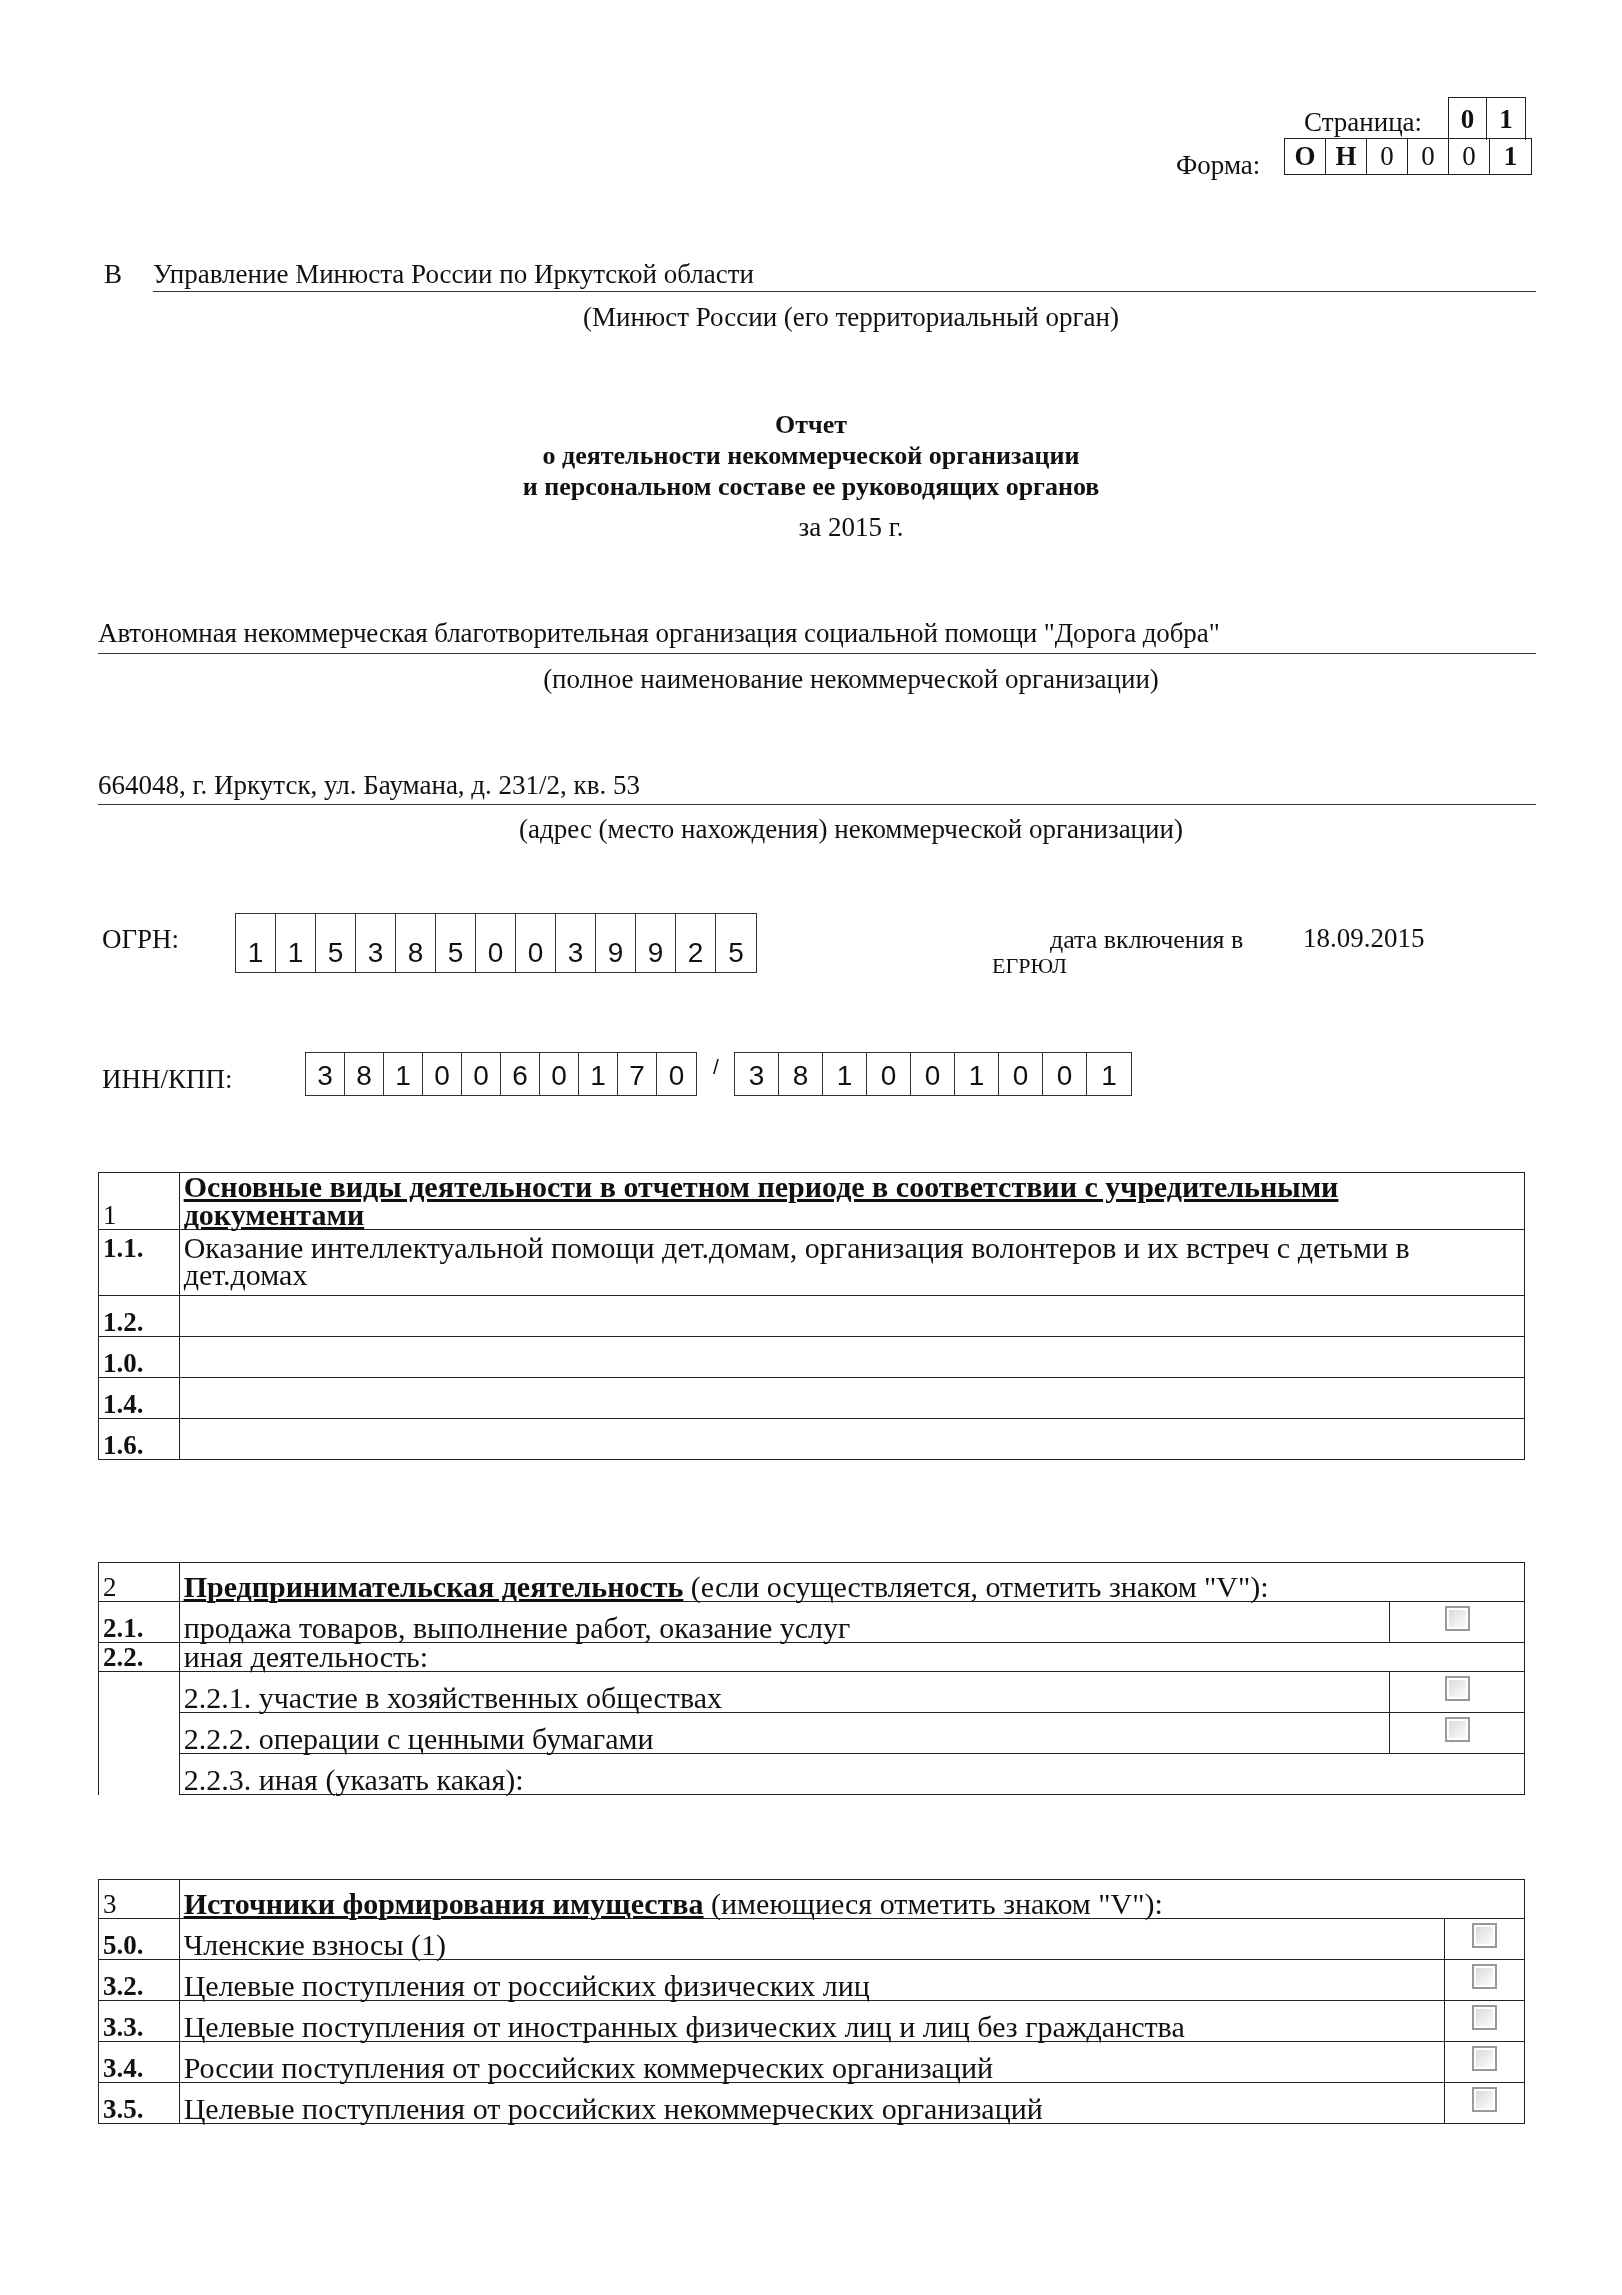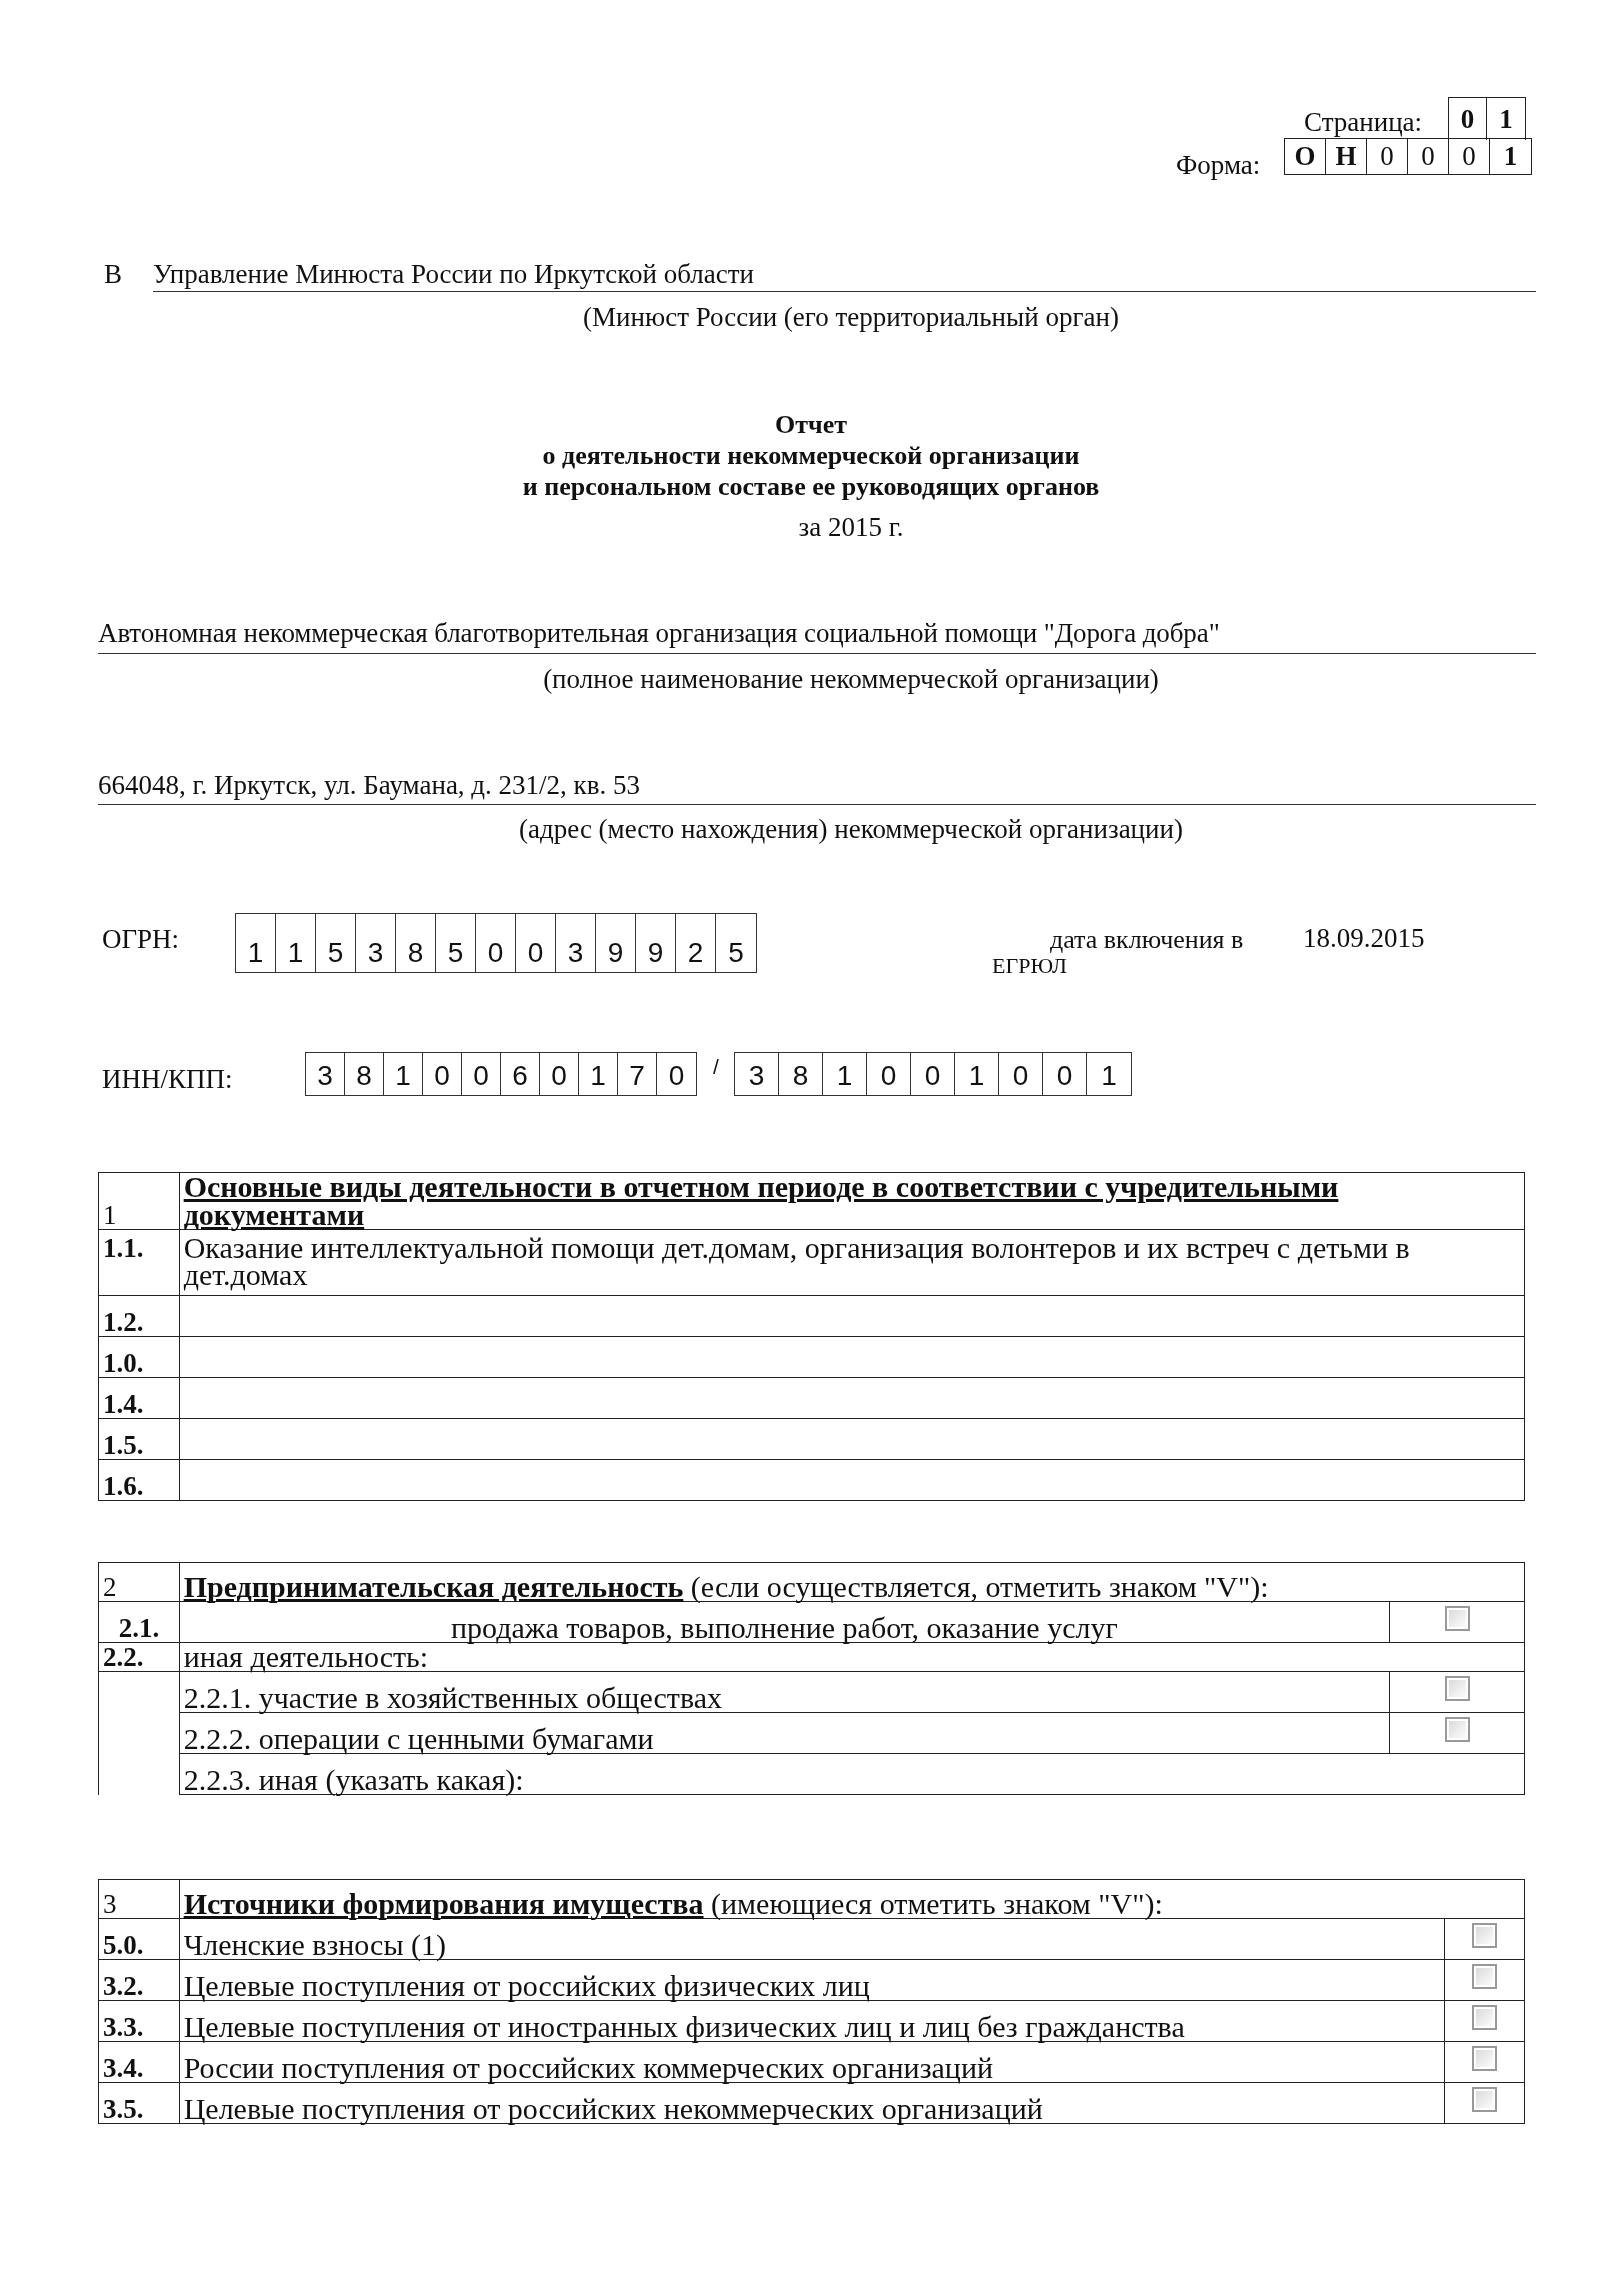--- a/index.html
+++ b/index.html
@@ -139,39 +139,35 @@
   </tr>
   <tr style="height:41px;">
     <td class="num b">1.0.</td>
     <td></td>
   </tr>
   <tr style="height:41px;">
     <td class="num b">1.4.</td>
     <td></td>
   </tr>
   <tr style="height:41px;">
-    <td class="num b">1.5.</td>
-    <td></td>
-  </tr>
-  <tr style="height:41px;">
     <td class="num b">1.6.</td>
     <td></td>
   </tr>
 </tbody>
   </table>
 
 <table class="frm" style="top:1562px;">
   <tbody>
       <tr style="height:39px;">
     <td class="num">2</td>
     <td colspan="2">
       <span class="hdr-b">Предпринимательская деятельность</span><span> (если осуществляется, отметить знаком "V"):</span>
     </td>
   </tr>
-  <tr style="height:41px;text-align:center;">
+  <tr style="height:41px;">
     <td class="num b">2.1.</td>
     <td>продажа товаров, выполнение работ, оказание услуг</td>
     <td class="chkcell" style="width:134px;"><span class="chk"></span></td>
   </tr>
   <tr style="height:27px;">
     <td class="num b">2.2.</td>
     <td colspan="2">иная деятельность:</td>
   </tr>
   <tr style="height:41px;">
     <td class="num" rowspan="3" style="border-bottom:none;"></td>

